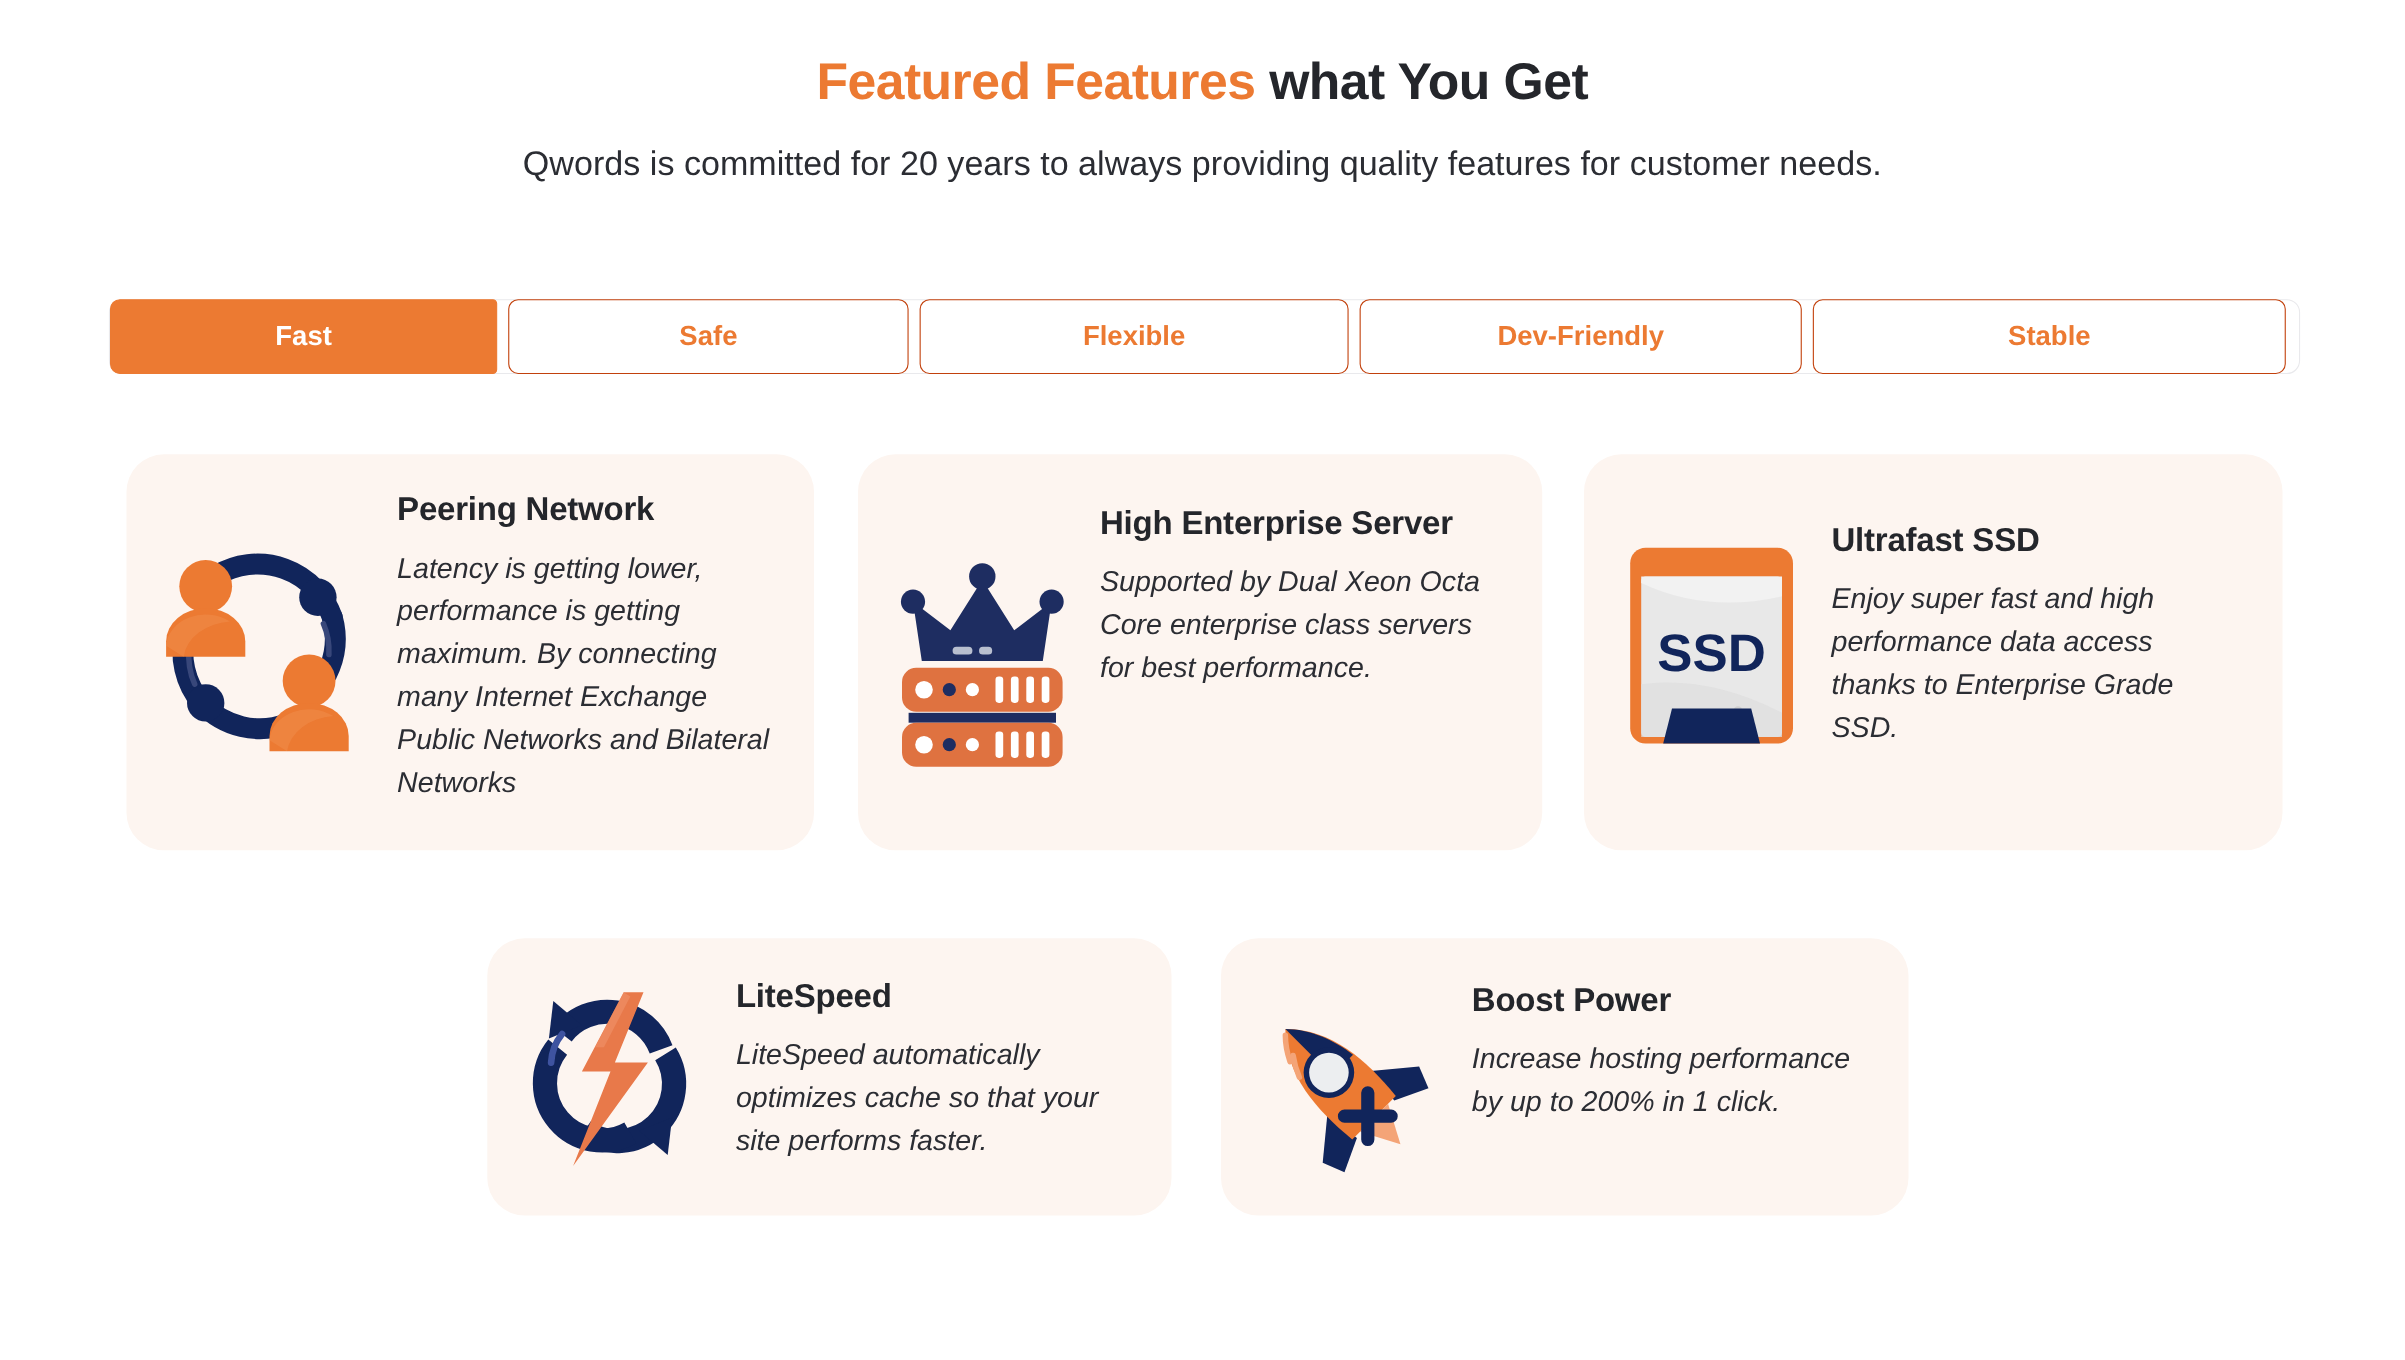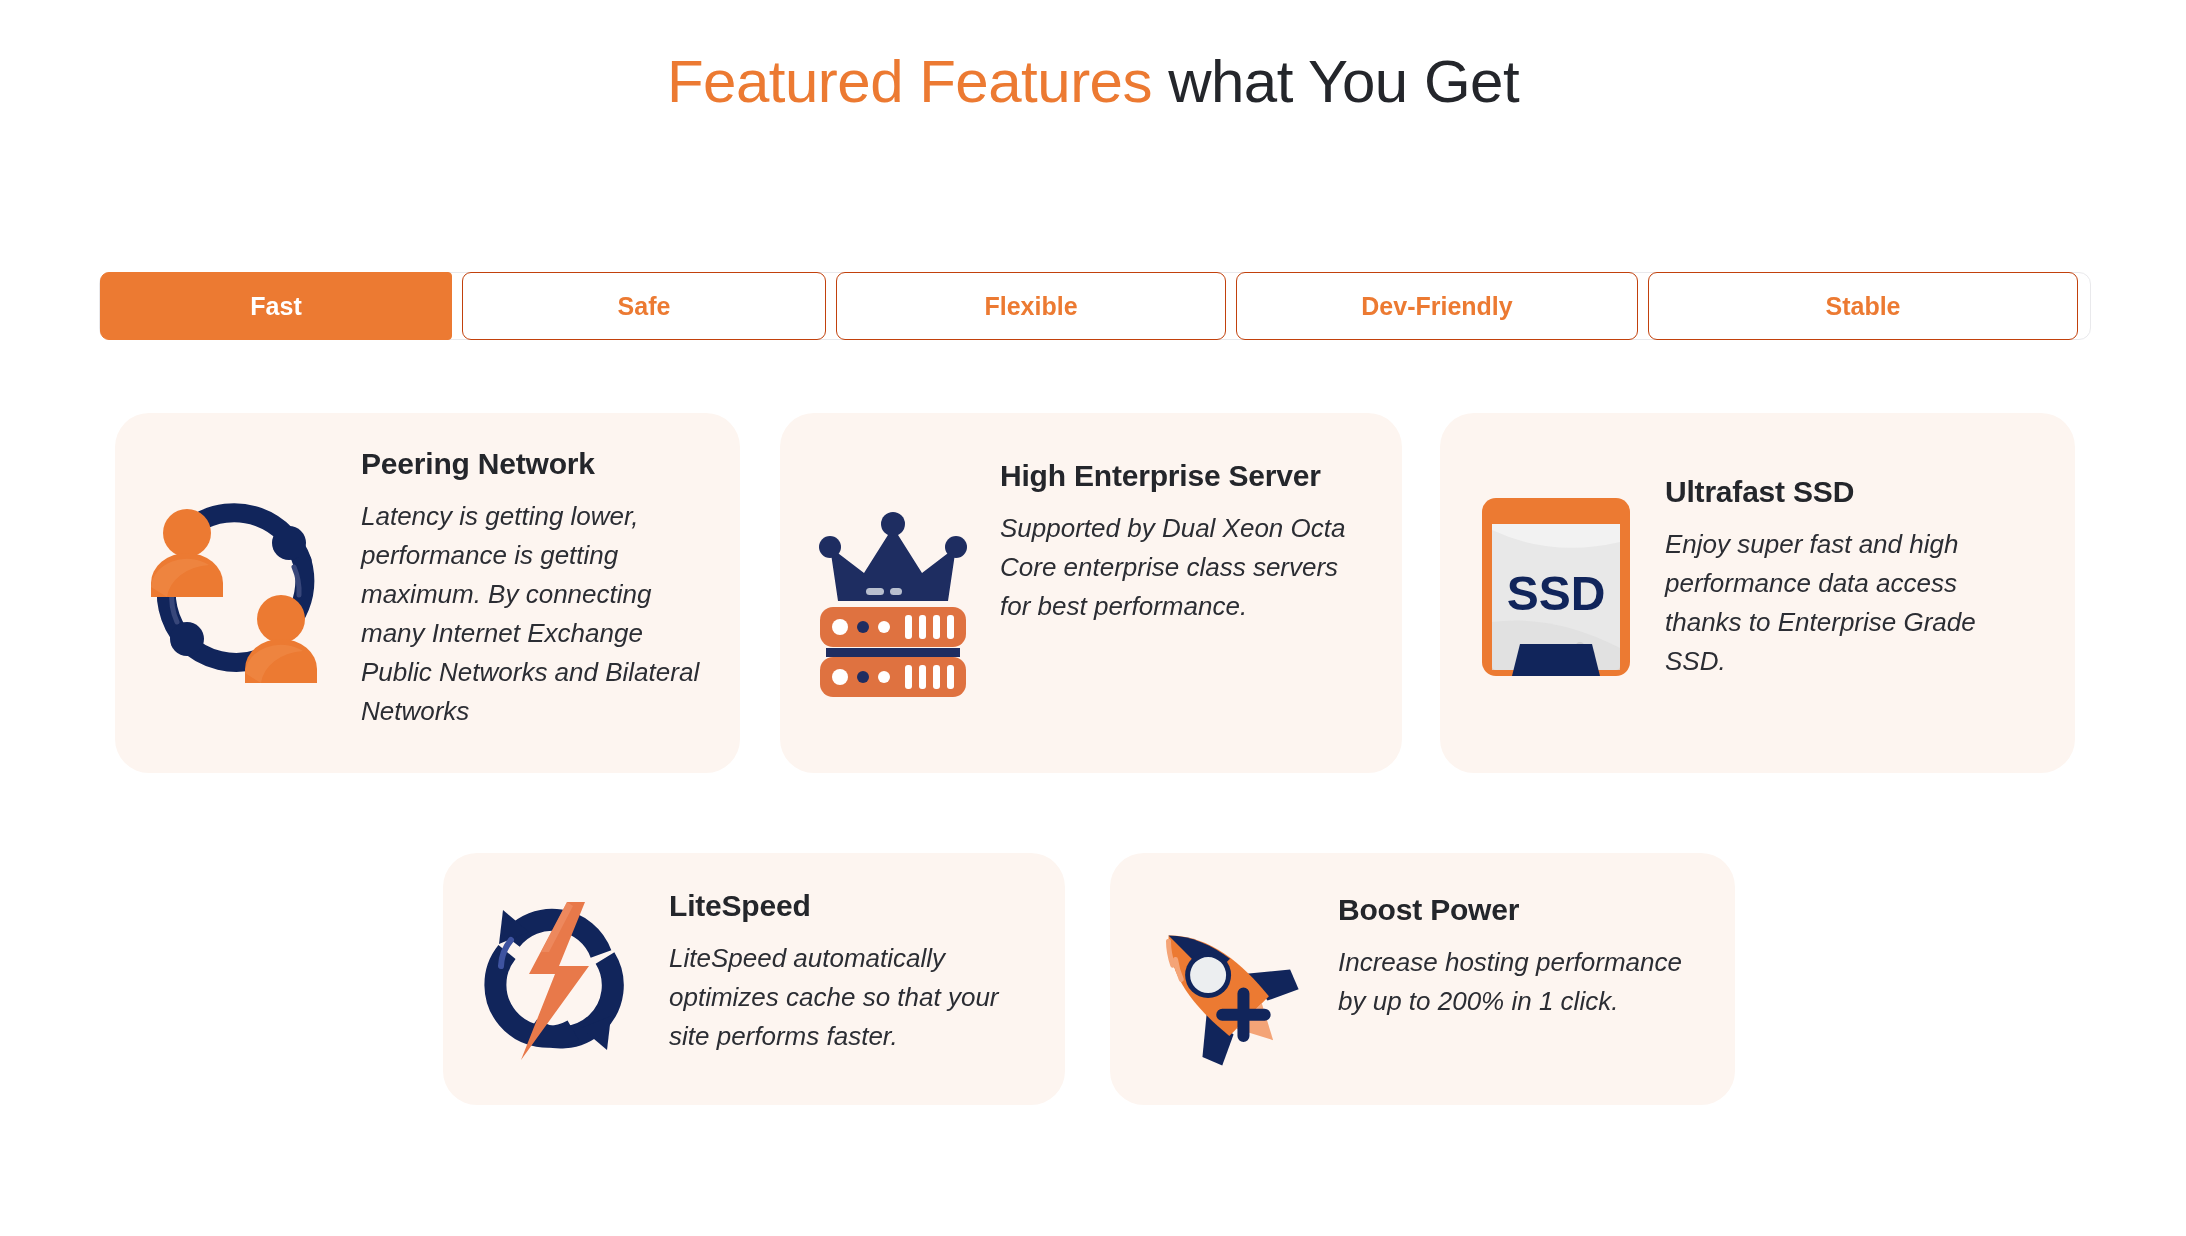--- a/index.html
+++ b/index.html
@@ -22,22 +22,22 @@
   
   .header {
     position: absolute;
     top: 48px;
     left: 0;
     width: 2186px;
     text-align: center;
   }
 
   .main-title {
-    font-size: 60px;
-    font-weight: 400;
+    font-size: 47px;
+    font-weight: 700;
     letter-spacing: -0.5px;
     line-height: 1.12;
     color: #24262B;
     white-space: nowrap;
   }
   .main-title .accent { color: #EC7A32; }
 
   .subtitle {
     margin-top: 28px;
     font-size: 31px;
@@ -157,20 +157,21 @@
 
   svg { display: block; overflow: visible; }
 </style>
 </head>
 <body>
 
 <div class="page">
 
   <div class="header">
     <h1 class="main-title"><span class="accent">Featured Features</span><span> what You Get</span></h1>
+    <p class="subtitle">Qwords is committed for 20 years to always providing quality features for customer needs.</p>
   </div>
 
   <div class="tabbar">
     <div class="tab w1 active">Fast</div>
     <div class="tab w2">Safe</div>
     <div class="tab w3">Flexible</div>
     <div class="tab w4">Dev-Friendly</div>
     <div class="tab w5">Stable</div>
   </div>
 

